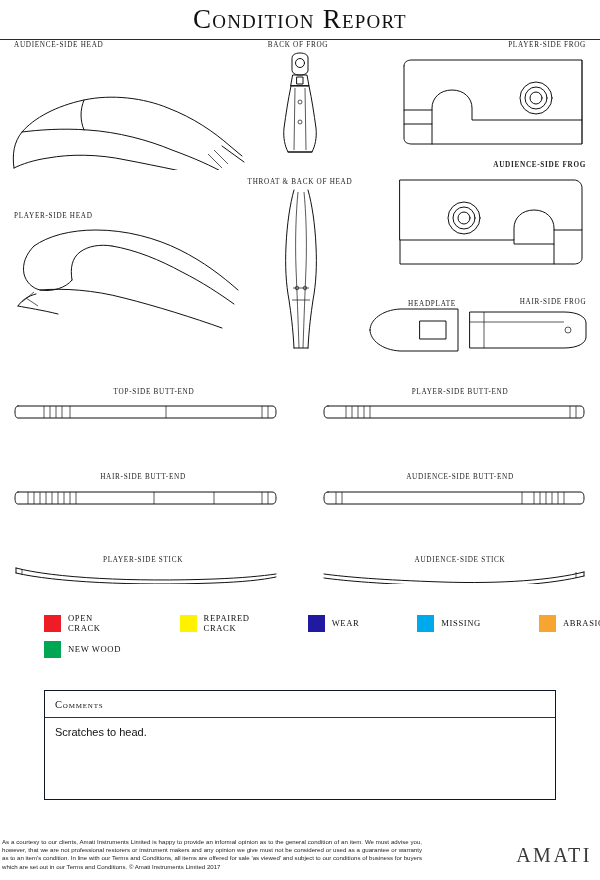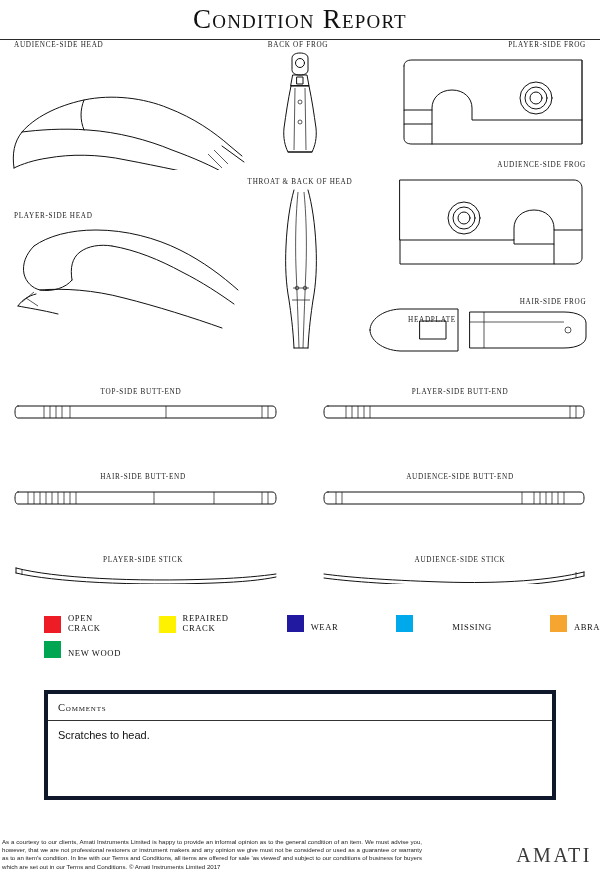--- a/index.html
+++ b/index.html
@@ -66,21 +66,21 @@
     top: 610px;
     width: 530px;
   }
   .legend-row {
     display: flex;
     align-items: center;
     height: 26px;
   }
   .legend-item {
     display: flex;
-    align-items: flex-end;
+    align-items: center;
     margin-right: 18px;
   }
   .swatch {
     width: 17px;
     height: 17px;
     margin-right: 7px;
     flex: 0 0 auto;
   }
   .legend-label {
     font-family: "Liberation Serif", serif;
@@ -91,21 +91,21 @@
     color: #111;
   }
 
   
   .comments {
     position: absolute;
     left: 44px;
     top: 690px;
     width: 512px;
     height: 110px;
-    border: 4px solid #0f172a;
+    border: 1px solid #0f172a;
     box-sizing: border-box;
   }
   .comments-header {
     height: 26px;
     border-bottom: 1px solid #333;
     display: flex;
     align-items: center;
     padding-left: 10px;
     font-family: "Liberation Serif", serif;
     font-size: 10.5px;
@@ -153,26 +153,26 @@
 <body>
 
 <div class="page">
 
   <div class="title">Condition Report</div>
   <div class="title-rule"></div>
 
   <div class="cap" style="left:14px; top:41px;">Audience-side head</div>
   <div class="cap center" style="left:298px; top:41px;">Back of frog</div>
   <div class="cap right" style="left:586px; top:41px;">Player-side frog</div>
-  <div class="cap right" style="left:586px; top:161px;">Audience-side frog</div>
+  <div class="cap right" style="left:586px; top:161px;font-weight:bold;">Audience-side frog</div>
   <div class="cap" style="left:14px; top:200px;margin-top:12px;">Player-side head</div>
   <div class="cap center" style="left:300px; top:178px;">Throat &amp; back of head</div>
-  <div class="cap center" style="left:432px; top:316px;">Headplate</div>
+  <div class="cap center" style="left:432px; top:300px;">Headplate</div>
   <div class="cap center" style="left:553px; top:298px;font-family:Liberation Serif, serif;">Hair-side frog</div>
-  <div class="cap center" style="left:141px; top:388px;">Top-side butt-end</div>
+  <div class="cap center" style="left:154px; top:388px;">Top-side butt-end</div>
   <div class="cap center" style="left:460px; top:388px;">Player-side butt-end</div>
   <div class="cap center" style="left:143px; top:473px;">Hair-side butt-end</div>
   <div class="cap center" style="left:460px; top:473px;">Audience-side butt-end</div>
   <div class="cap center" style="left:143px; top:556px;">Player-side stick</div>
   <div class="cap center" style="left:460px; top:556px;">Audience-side stick</div>
 
   <div class="dg" style="left:8px; top:50px;">
     <svg width="240" height="120" viewBox="0 0 240 120">
       <path class="ln" d="M6,118 C4,104 6,92 14,82 C26,68 48,56 76,50 C104,44 136,48 160,58 C186,68 206,82 222,96 L234,106"></path>
       <path class="ln" d="M6,118 C14,114 26,110 40,108 C62,104 90,104 118,110 C150,116 186,124 216,130"></path>
@@ -346,29 +346,29 @@
       <path class="ln-thin" d="M254,10 L254,16"></path>
     </svg>
   </div>
 
   <div class="legend">
     <div class="legend-row">
       <div class="legend-item">
         <div class="swatch" style="background:#ee1c24"></div>
         <div class="legend-label">Open crack</div>
       </div>
-      <div class="legend-item" style="margin-left:40px;">
+      <div class="legend-item" style="margin-left:61px;">
         <div class="swatch" style="background:#fff200"></div>
         <div class="legend-label">Repaired crack</div>
       </div>
       <div class="legend-item" style="margin-left:40px;">
         <div class="swatch" style="background:#2119a0"></div>
         <div class="legend-label">Wear</div>
       </div>
-      <div class="legend-item" style="margin-left:40px;gap:32px;">
+      <div class="legend-item" style="margin-left:40px;">
         <div class="swatch" style="background:#00a8ec"></div>
         <div class="legend-label">Missing</div>
       </div>
       <div class="legend-item" style="margin-left:40px;">
         <div class="swatch" style="background:#f7a531"></div>
         <div class="legend-label">Abrasions</div>
       </div>
     </div>
     <div class="legend-row">
       <div class="legend-item">

